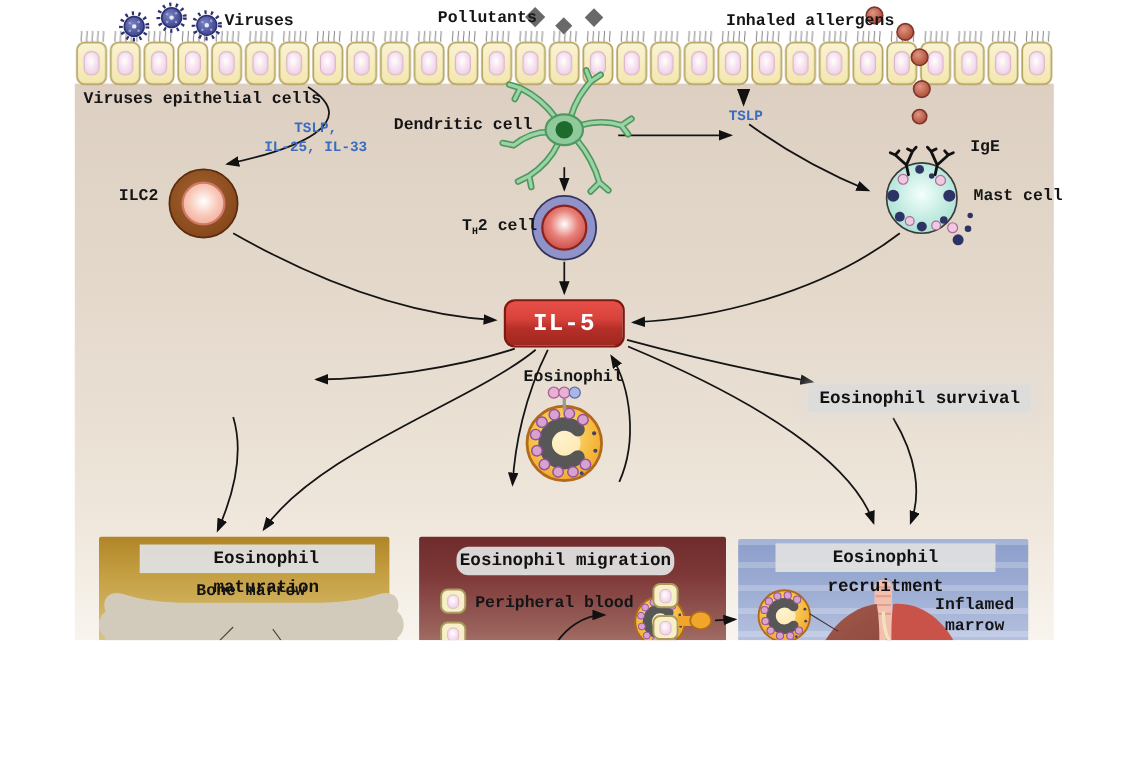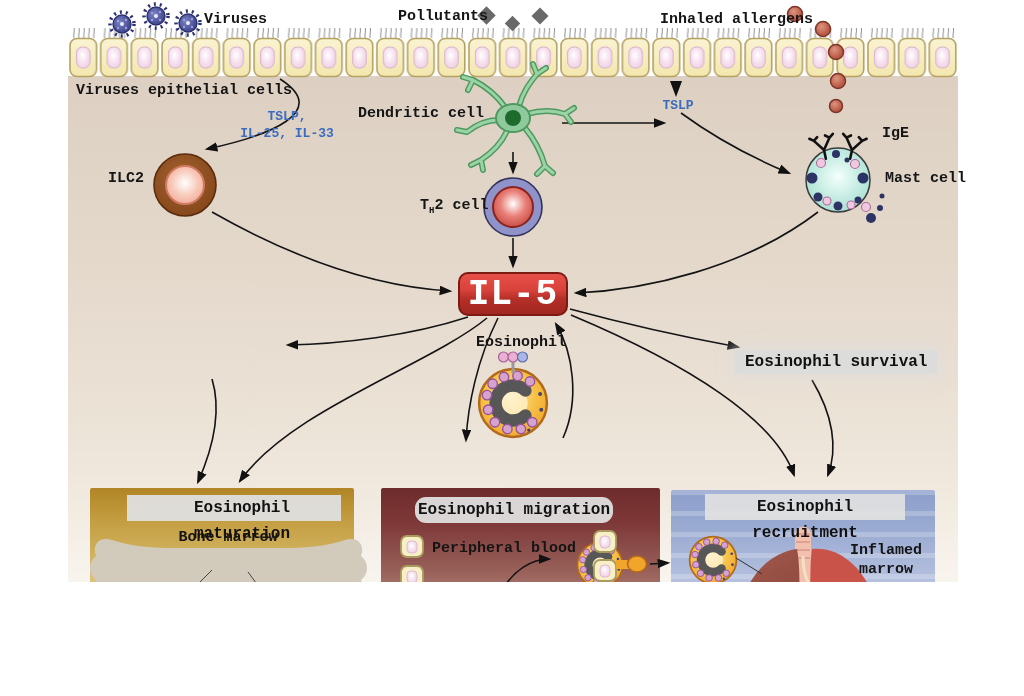--- a/index.html
+++ b/index.html
@@ -17,21 +17,21 @@
     background:repeating-linear-gradient(180deg,rgba(255,255,255,0.22) 0px,rgba(255,255,255,0.22) 5px,rgba(255,255,255,0) 5px,rgba(255,255,255,0) 21px),
     linear-gradient(180deg,#8c9ecb 0%,#9dadd3 26%,#b9c4e1 56%,#d5dcee 80%,#eaedf7 100%);}
   .lbl{position:absolute;font-weight:bold;color:#151515;font-size:15px;white-space:nowrap;z-index:5;}
   .blue{color:#3a6cc0;font-size:13px;white-space:pre-line;text-align:center;line-height:17px;}
   .graybox{position:absolute;background:rgba(219,219,219,0.95);box-shadow:0 0 10px 5px rgba(222,222,222,0.55);
     padding:3px 10px;font-size:16px;font-weight:bold;color:#111;text-align:center;white-space:nowrap;z-index:5;}
   .phead{position:absolute;background:rgba(223,223,223,0.95);font-size:16px;font-weight:bold;color:#111;
     text-align:center;line-height:26px;height:26px;z-index:5;}
   #il5box{left:458px;top:272px;width:110px;height:44px;border:2.5px solid #7c1a14;border-radius:10px;
     background:linear-gradient(180deg,#e65048 0%,#d8423b 40%,#b52f28 62%,#a02720 100%);
-    color:#fff;font-size:36px;font-weight:bold;text-align:center;line-height:42px;letter-spacing:1px;z-index:5;box-sizing:border-box;}
+    color:#fff;font-size:22px;font-weight:bold;text-align:center;line-height:42px;letter-spacing:1px;z-index:5;box-sizing:border-box;}
   #svglayer{left:0;top:0;z-index:3;}
   .pre{white-space:pre-line;}
   sub.th{font-size:9px;}
 </style>
 </head>
 <body>
 
 <div id="canvas">
 
   <div id="tanbg" class="abs"></div>

